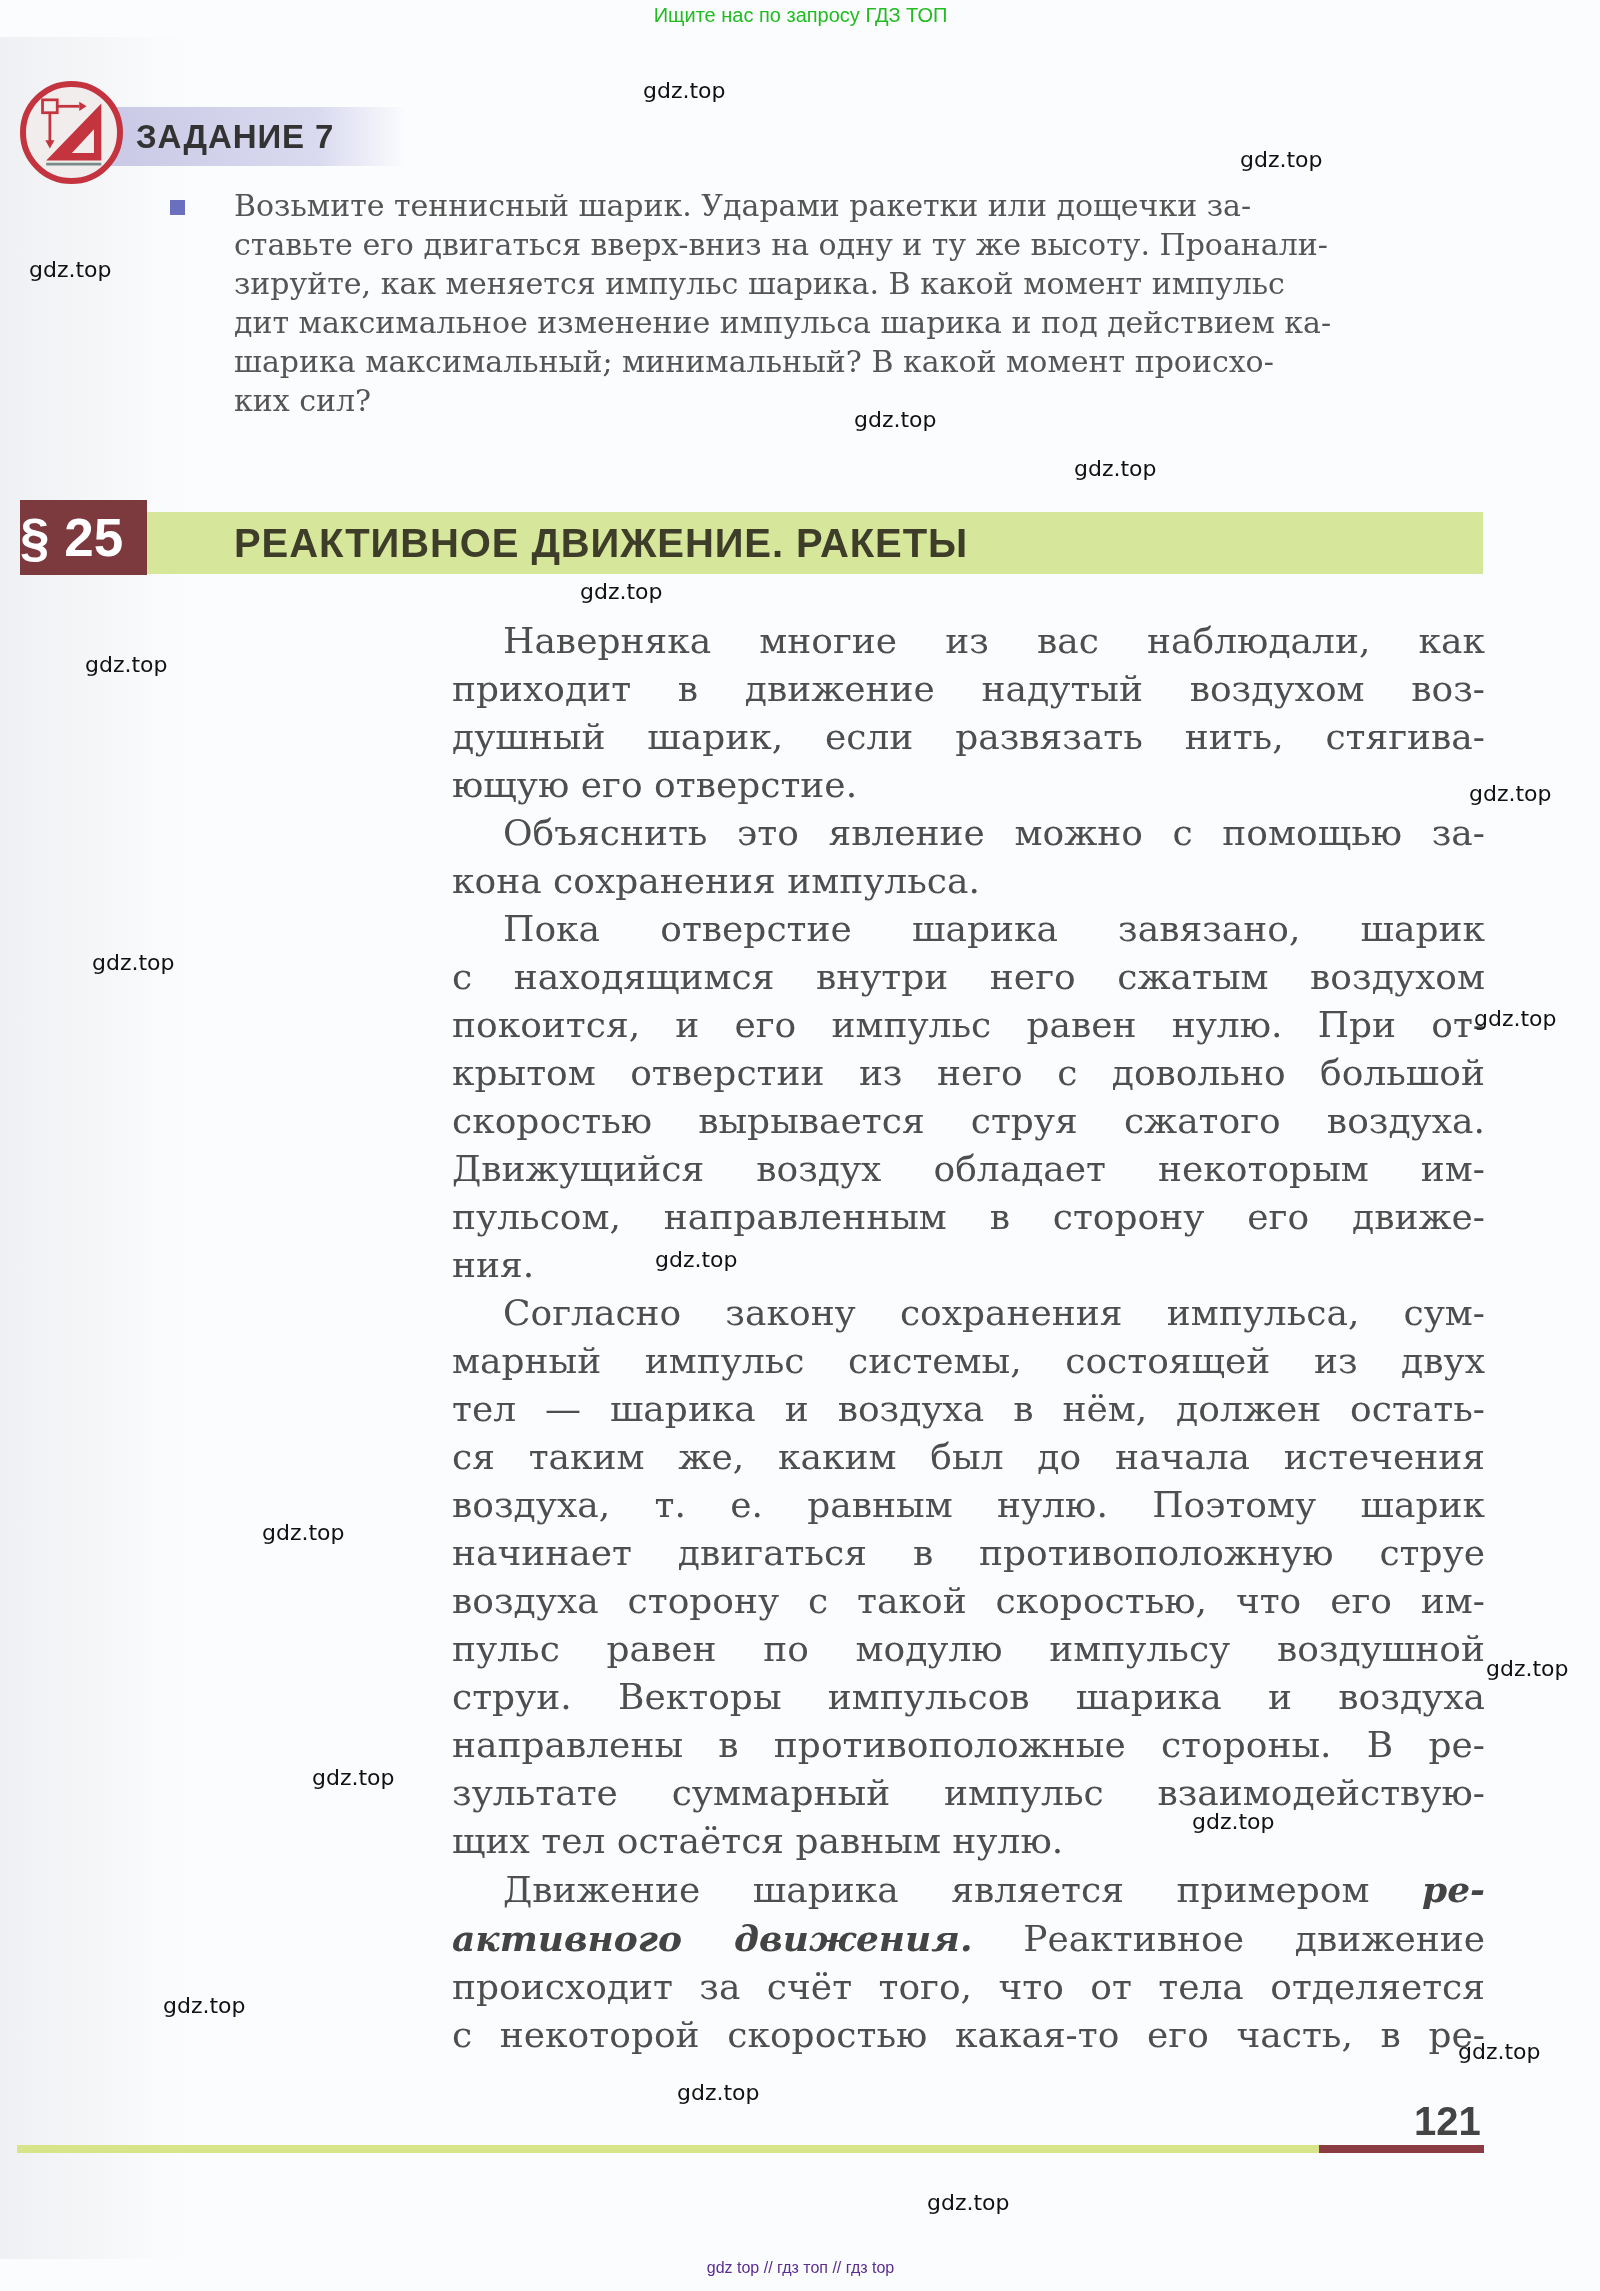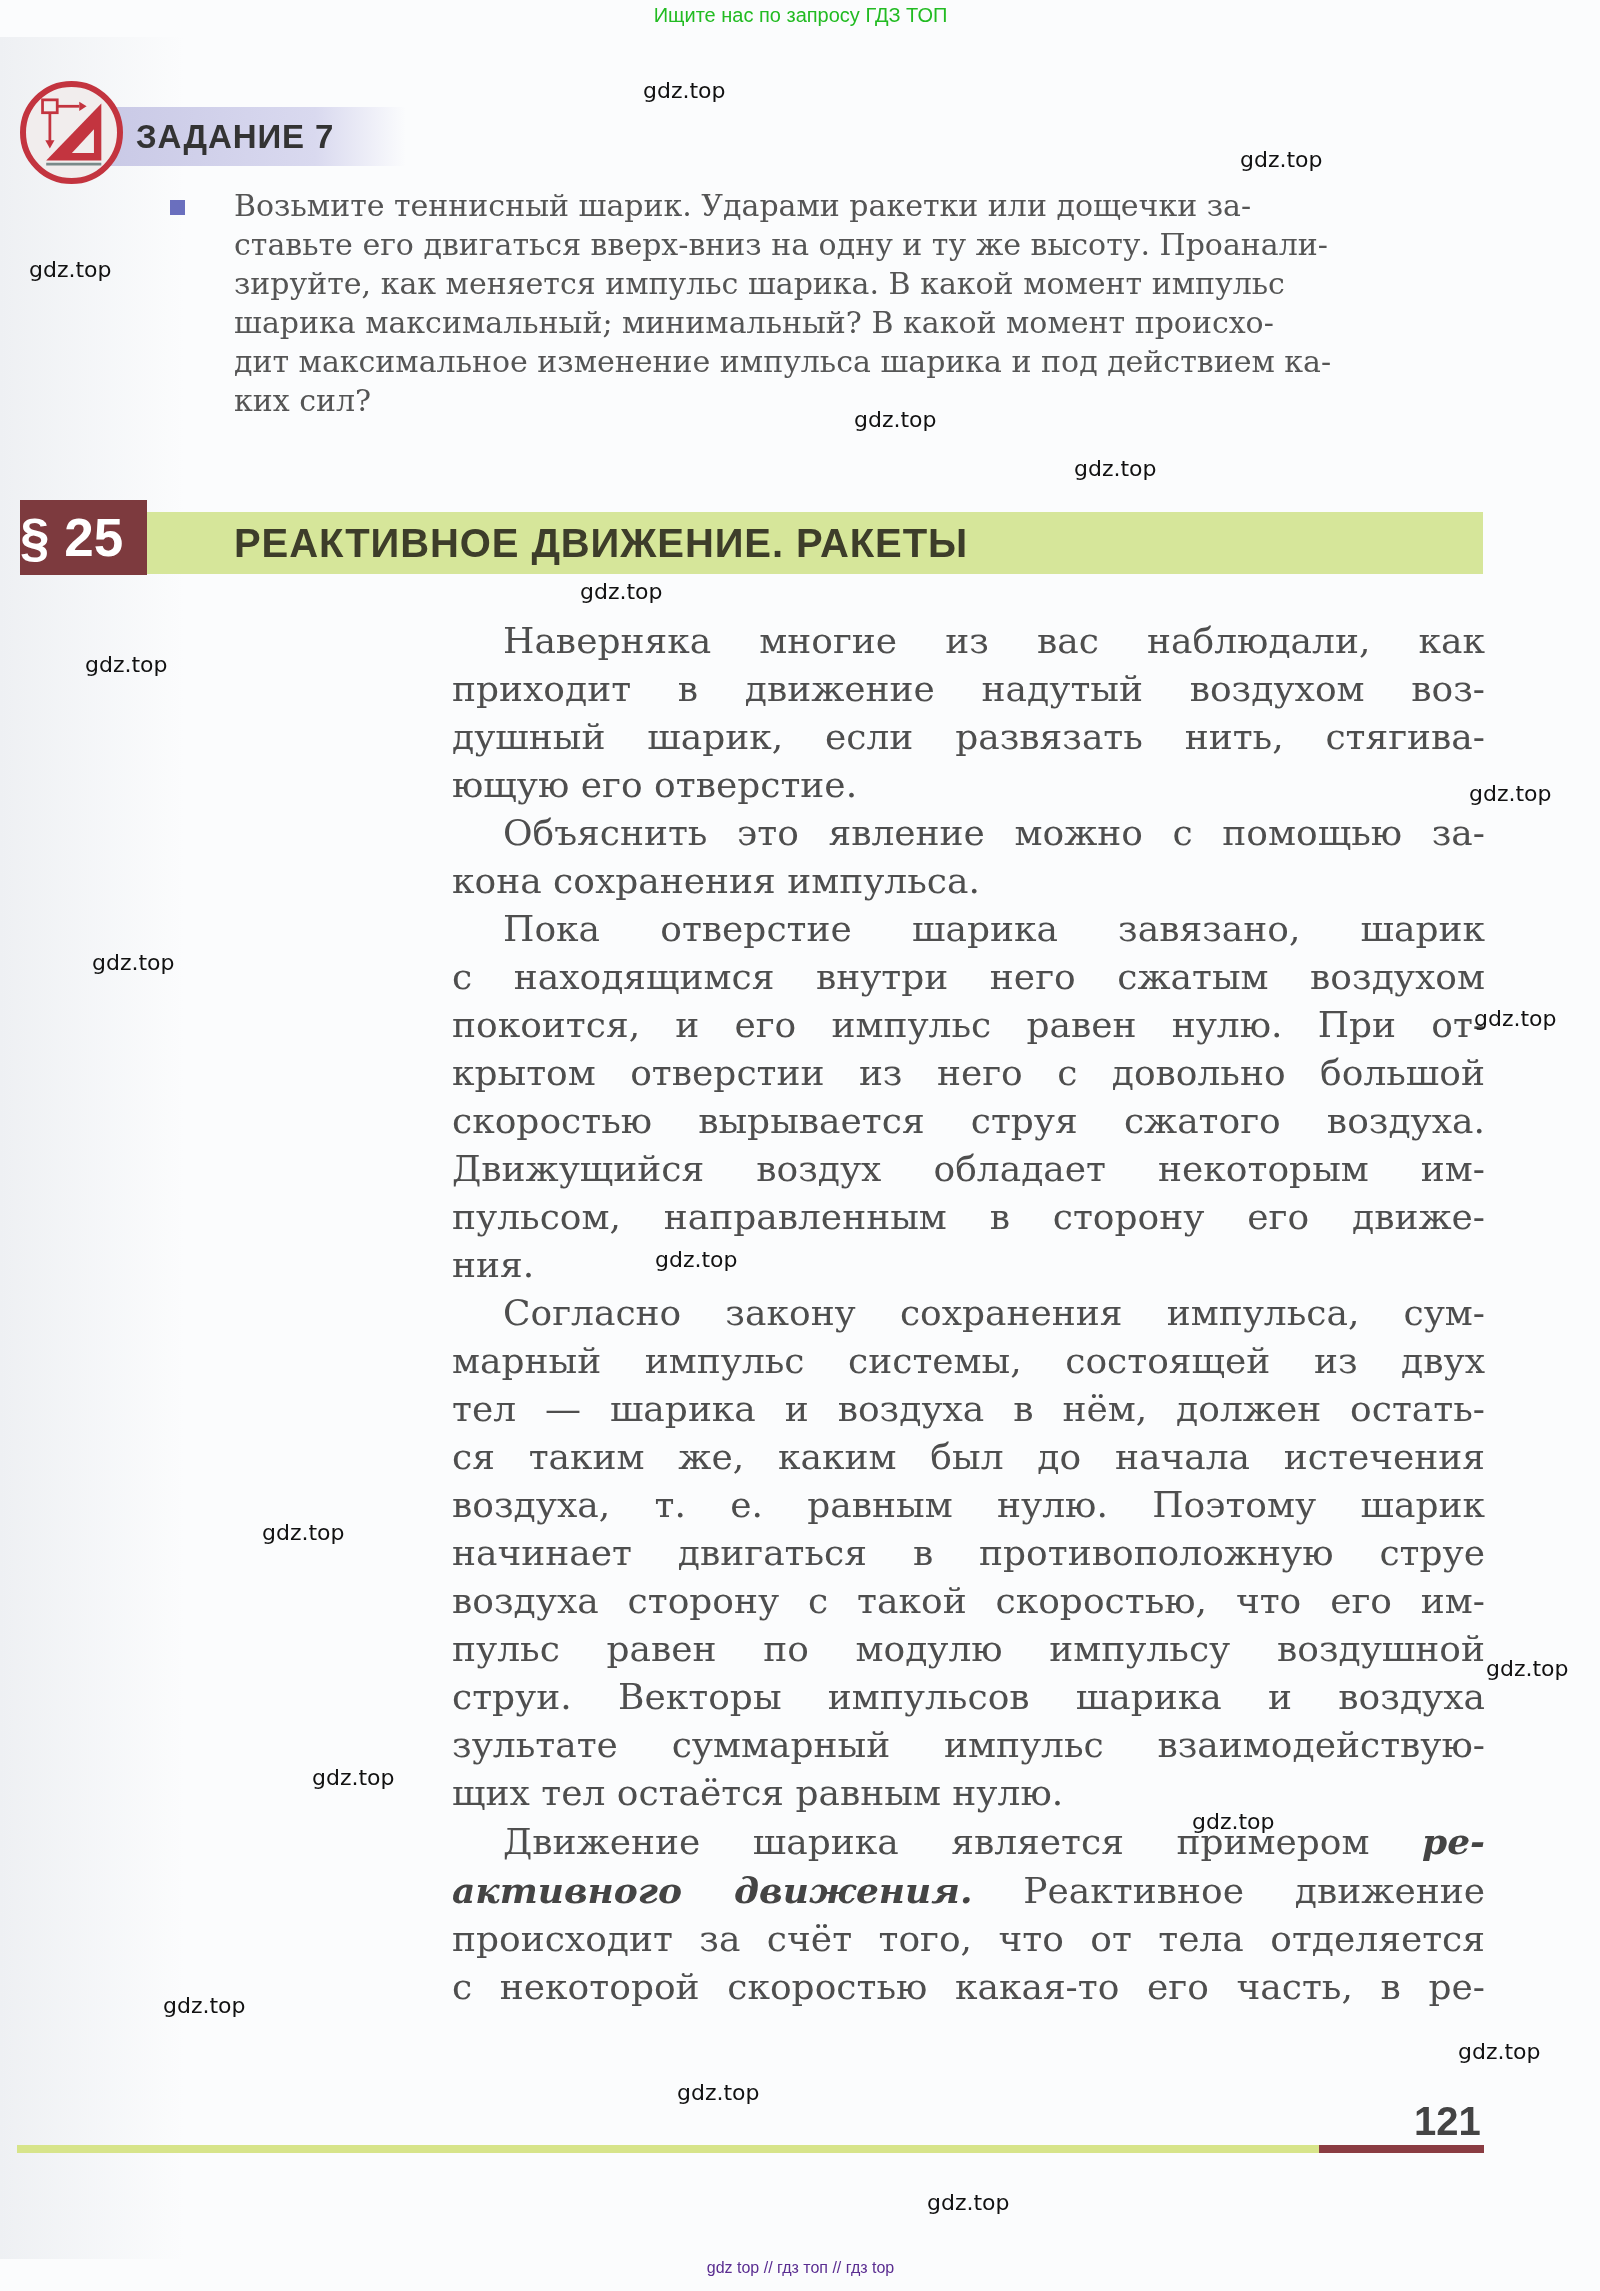--- a/index.html
+++ b/index.html
@@ -103,22 +103,22 @@
       <line x1="22" y1="84" x2="82" y2="84" stroke="#7a8a8a" stroke-width="3"></line>
     </svg>
   </div>
 </div>
 
 <div class="task-bullet"></div>
 <div class="task-text">
   <span>Возьмите теннисный шарик. Ударами ракетки или дощечки за-</span>
   <span>ставьте его двигаться вверх-вниз на одну и ту же высоту. Проанали-</span>
   <span>зируйте, как меняется импульс шарика. В какой момент импульс</span>
+  <span>дит максимальное изменение импульса шарика и под действием ка-</span>
   <span>шарика максимальный; минимальный? В какой момент происхо-</span>
-  <span>дит максимальное изменение импульса шарика и под действием ка-</span>
   <span>ких сил?</span>
 </div>
 
 <div class="sec-band"></div>
 <div class="sec-num">§ 25</div>
 <div class="sec-title">РЕАКТИВНОЕ ДВИЖЕНИЕ. РАКЕТЫ</div>
 
 <div class="body-text">
   <span class="ln ind">Наверняка многие из вас наблюдали, как</span>
   <span class="ln">приходит в движение надутый воздухом воз-</span>
@@ -136,20 +136,21 @@
   <span class="ln last">ния.</span>
   <span class="ln ind">Согласно закону сохранения импульса, сум-</span>
   <span class="ln">марный импульс системы, состоящей из двух</span>
   <span class="ln">тел — шарика и воздуха в нём, должен остать-</span>
   <span class="ln">ся таким же, каким был до начала истечения</span>
   <span class="ln">воздуха, т. е. равным нулю. Поэтому шарик</span>
   <span class="ln">начинает двигаться в противоположную струе</span>
   <span class="ln">воздуха сторону с такой скоростью, что его им-</span>
   <span class="ln">пульс равен по модулю импульсу воздушной</span>
   <span class="ln">струи. Векторы импульсов шарика и воздуха</span>
+  <span class="ln">направлены в противоположные стороны. В ре-</span>
   <span class="ln">зультате суммарный импульс взаимодействую-</span>
   <span class="ln last">щих тел остаётся равным нулю.</span>
   <span class="ln ind"><span>Движение шарика является примером </span><span class="term">ре-</span></span>
   <span class="ln"><span class="term">активного движения.</span><span> Реактивное движение</span></span>
   <span class="ln">происходит за счёт того, что от тела отделяется</span>
   <span class="ln">с некоторой скоростью какая-то его часть, в ре-</span>
 </div>
 
 <div class="page-num">121</div>
 <div class="footer-line"></div>

